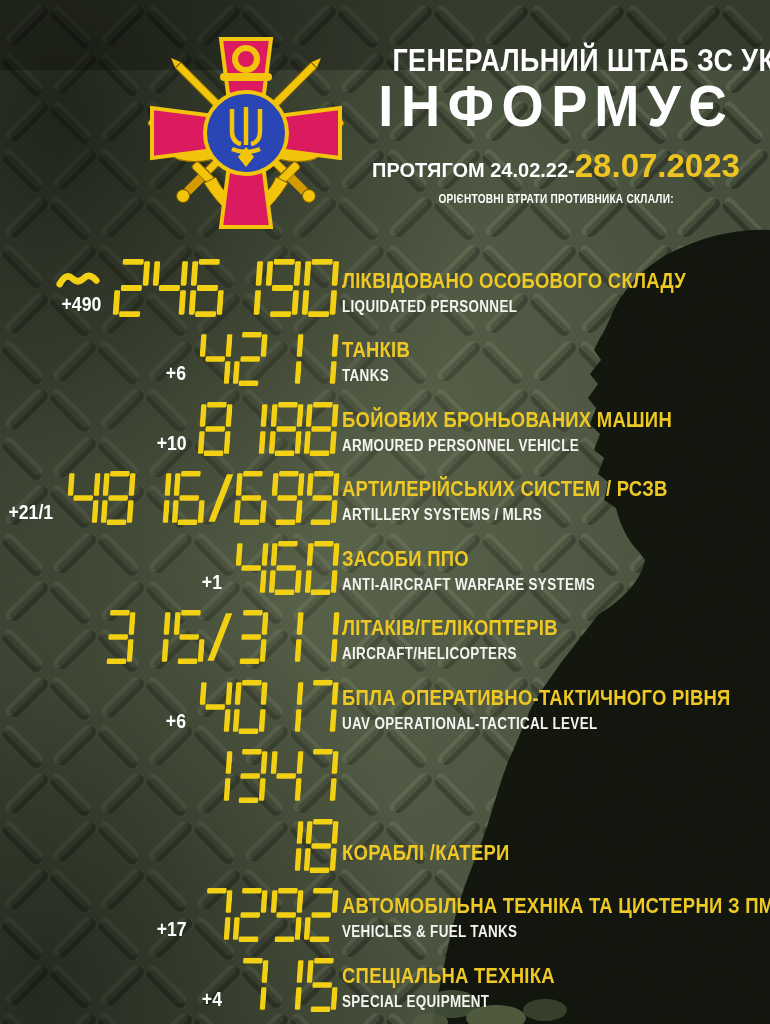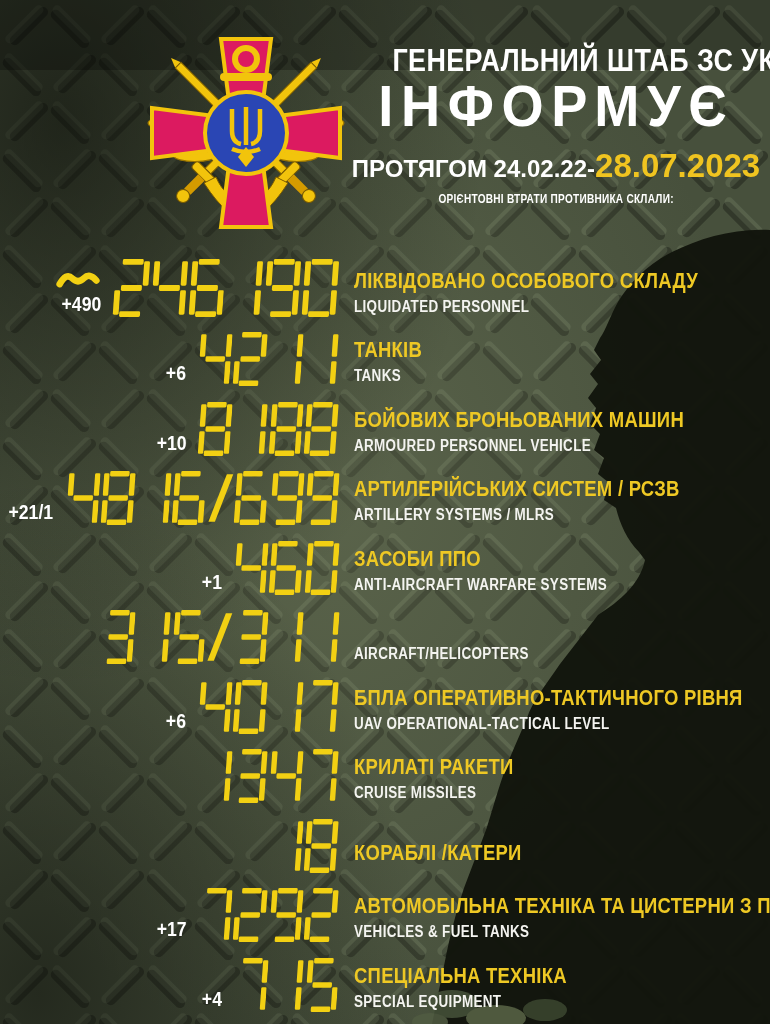--- a/index.html
+++ b/index.html
@@ -5,35 +5,35 @@
   html,body{margin:0;padding:0;background:#222;}
   #poster{position:relative;width:770px;height:1024px;overflow:hidden;
           font-family:"Liberation Sans",sans-serif;font-weight:700;background:#3f4634;}
   #poster svg.layer{position:absolute;left:0;top:0;}
   .sx{display:inline-block;transform:scaleX(.84);transform-origin:center top;white-space:nowrap;}
   
   #header{position:absolute;left:348px;top:44px;width:416px;text-align:center;color:#fff;}
   #org{font-size:32px;letter-spacing:.5px;line-height:1.05;}
   #informs{font-size:57px;letter-spacing:8px;line-height:1;}
   #period{margin-top:14px;line-height:1;}
-  #period .pfx{font-size:24px;color:#fff;vertical-align:baseline;}
+  #period .pfx{font-size:20px;color:#fff;vertical-align:baseline;}
   #period .dte{font-size:33px;color:#f0c420;vertical-align:baseline;}
   #subtitle{font-size:12px;margin-top:10px;letter-spacing:.3px;}
   
   #emblem{position:absolute;left:146px;top:28px;}
   
   #rows{position:absolute;left:0;top:256px;width:770px;}
   .row{height:69.5px;box-sizing:border-box;display:flex;align-items:flex-end;padding-bottom:9px;}
   .nums{width:338px;display:flex;justify-content:flex-end;align-items:flex-end;flex:0 0 auto;}
   .delta{color:#fff;font-size:21px;line-height:1;margin:0 10px 3px 0;text-align:right;}
   .delta .sx{transform-origin:right bottom;}
   .delta .tilde{display:block;margin:0 auto 3px auto;}
   .seg{display:flex;align-items:flex-end;transform:skewX(-4deg);}
   .seg svg{margin-left:3px;display:block;}
-  .labels{display:flex;flex-direction:column;justify-content:flex-end;margin-left:16px;padding-bottom:2px;}
+  .labels{display:flex;flex-direction:column;justify-content:flex-end;margin-left:4px;padding-bottom:2px;}
   .labels .sx{transform-origin:left bottom;}
   .uk{color:#eec824;font-size:22px;line-height:1;margin-bottom:7px;letter-spacing:.3px;}
   .en{color:#f4f4f0;font-size:16px;line-height:1;letter-spacing:.4px;}
 </style>
 </head>
 <body>
 
 <div id="poster">
 
   <svg class="layer" width="770" height="1024" aria-hidden="true">
@@ -454,20 +454,21 @@
               <rect x="49" y="4" width="10" height="42" rx="2.5" fill="#f2d013"></rect>
               <rect x="49" y="54" width="10" height="42" rx="2.5" fill="#f2d013"></rect>
             </svg>
             <svg viewBox="0 0 60 100" width="32.4" height="54">
               <rect x="49" y="4" width="10" height="42" rx="2.5" fill="#f2d013"></rect>
               <rect x="49" y="54" width="10" height="42" rx="2.5" fill="#f2d013"></rect>
             </svg>
           </div>
       </div>
       <div class="labels">
+        <div class="uk"><span class="sx">ЛІТАКІВ/ГЕЛІКОПТЕРІВ</span></div>
         <div class="en"><span class="sx">AIRCRAFT/HELICOPTERS</span></div>
       </div>
     </div>
 
     <div class="row">
       <div class="nums">
         <div class="delta">
           
           <span class="sx dval">+6</span>
         </div>
@@ -524,24 +525,20 @@
               <rect x="49" y="4" width="10" height="42" rx="2.5" fill="#f2d013"></rect>
               <rect x="49" y="54" width="10" height="42" rx="2.5" fill="#f2d013"></rect>
             </svg>
             <svg viewBox="0 0 60 100" width="32.4" height="54">
               <rect x="12" y="0" width="36" height="10" rx="2.5" fill="#f2d013"></rect>
               <rect x="49" y="4" width="10" height="42" rx="2.5" fill="#f2d013"></rect>
               <rect x="49" y="54" width="10" height="42" rx="2.5" fill="#f2d013"></rect>
             </svg>
           </div>
       </div>
-      <div class="labels">
-        <div class="uk"><span class="sx">КРИЛАТІ РАКЕТИ</span></div>
-        <div class="en"><span class="sx">CRUISE MISSILES</span></div>
-      </div>
     </div>
 
     <div class="row">
       <div class="nums">
 
         <div class="seg">
             <svg viewBox="0 0 60 100" width="32.4" height="54">
               <rect x="49" y="4" width="10" height="42" rx="2.5" fill="#f2d013"></rect>
               <rect x="49" y="54" width="10" height="42" rx="2.5" fill="#f2d013"></rect>
             </svg>

